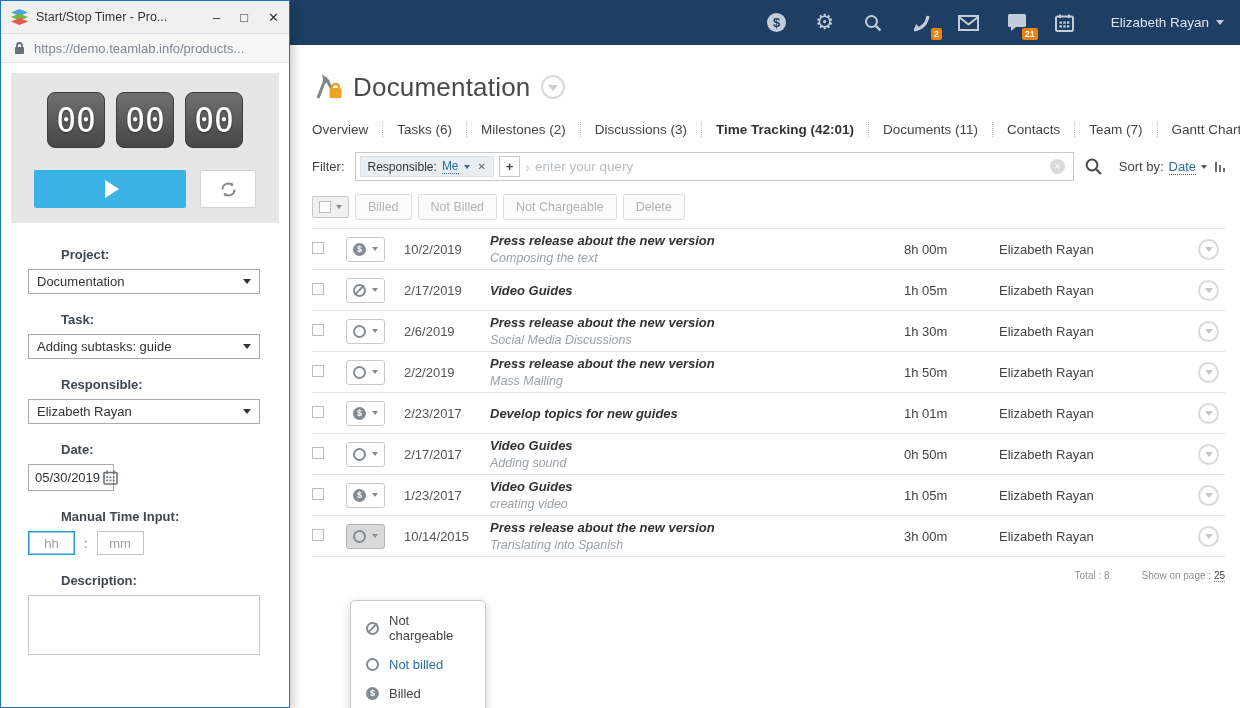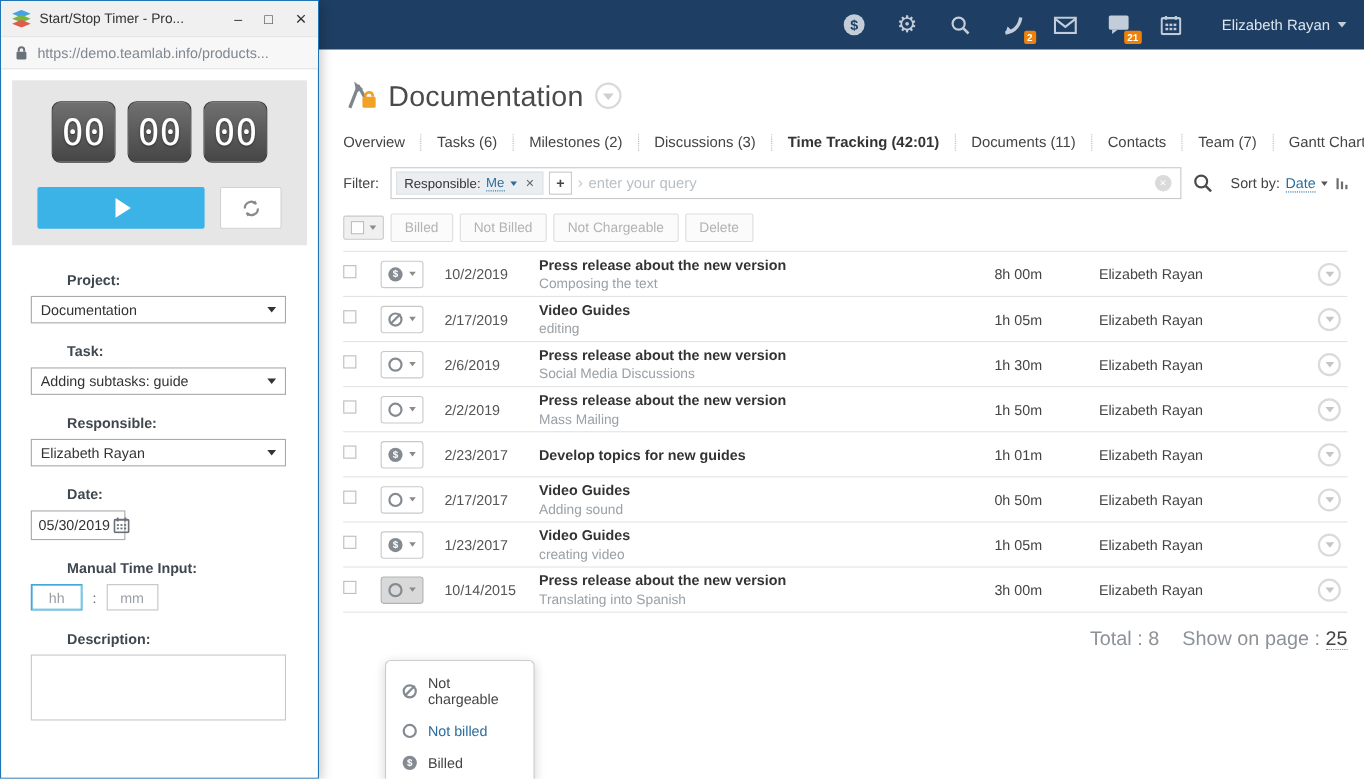--- a/index.html
+++ b/index.html
@@ -85,32 +85,32 @@
                 border-top:4px solid #8a8a8a; }
   .ic { width:13px; height:13px; border-radius:50%; display:inline-block; position:relative; flex:none; }
   .ic.billed { background:#838a91; }
   .ic.billed::after { content:"$"; position:absolute; left:0; top:0; width:13px; color:#fff; font-size:9px;
                       font-weight:bold; text-align:center; line-height:13px; }
   .ic.not-billed { border:2px solid #838a91; }
   .ic.not-chargeable { border:2px solid #838a91; }
   .ic.not-chargeable::after { content:""; position:absolute; left:-2px; top:3.5px; width:13px; height:2px;
                               background:#838a91; transform:rotate(-45deg); }
   .c-date { width:80px; font-size:13px; color:#555; }
-  .c-task { flex:1; padding-left:6px; display:flex; flex-direction:column; justify-content:center; gap:3px; }
+  .c-task { flex:1; padding-left:6px; display:flex; flex-direction:column; justify-content:center; gap:3px;font-style:italic; }
   .task-title { font-size:13px; font-weight:bold; color:#333; }
   .task-note { font-size:12.5px; color:#9aa1a7; }
   .c-time { width:95px; font-size:13px; color:#444; }
   .c-person { width:180px; font-size:13px; color:#444; }
   .c-menu { width:46px; display:flex; justify-content:flex-end; padding-right:6px; }
   .row-dd { width:21px; height:21px; border:2px solid #dadada; border-radius:50%; display:flex;
             align-items:center; justify-content:center; cursor:pointer; }
   .row-dd .tri { width:0; height:0; border-left:4px solid transparent; border-right:4px solid transparent;
                  border-top:5px solid #c6c6c6; margin-top:1px; }
 
-  .tfooter { margin-top:13px; display:flex; justify-content:flex-end; gap:21px; font-size:18px; color:#8d9298; }
+  .tfooter { margin-top:13px; display:flex; justify-content:flex-end; gap:32px; font-size:10px; color:#8d9298; }
   .show-val { color:#444; border-bottom:1px dotted #8d9298; cursor:pointer; }
 
   .status-menu { position:absolute; left:38px; top:555px; width:136px; background:#fff; border:1px solid #ccc;
                  border-radius:5px; box-shadow:0 3px 10px rgba(0,0,0,.18); padding:5px 0; z-index:20; }
   .menu-item { display:flex; align-items:center; gap:10px; padding:7px 15px; font-size:13px; color:#444; cursor:pointer; }
   .menu-item.active .mi-label { color:#2a6d9e; }
 
   
   .popup { position:absolute; left:0; top:0; width:290px; height:708px; background:#fff;
            border:1px solid #1f74b4; z-index:30; box-shadow:3px 3px 10px rgba(0,0,0,.22); }
@@ -315,21 +315,20 @@
     <span class="c-check"><span class="cb"></span></span>
     <span class="c-status">
       <span class="status-btn">
         <span class="ic not-chargeable"></span>
         <span class="mini-caret"></span>
       </span>
     </span>
     <span class="c-date date">2/17/2019</span>
     <span class="c-task">
       <span class="task-title">Video Guides</span>
-      <span class="task-note">editing</span>
     </span>
     <span class="c-time time">1h 05m</span>
     <span class="c-person person">Elizabeth Rayan</span>
     <span class="c-menu">
       <span class="row-dd">
             <span class="tri"></span>
           </span>
     </span>
   </div>
       <div class="trow">

